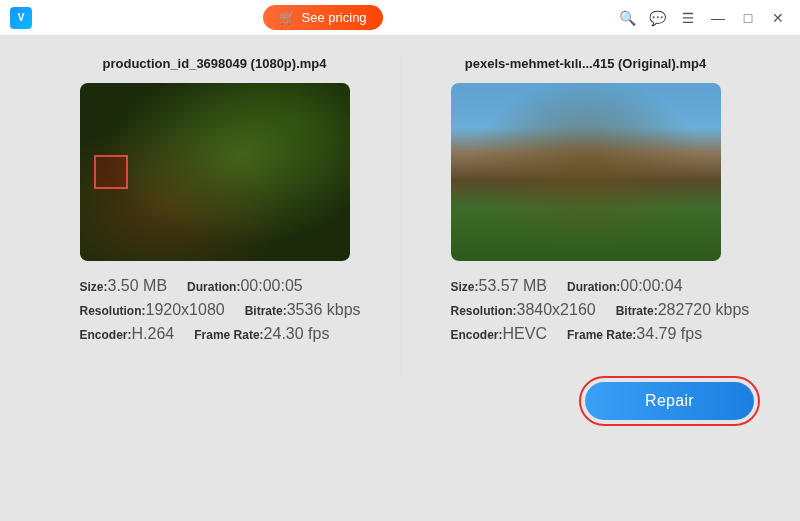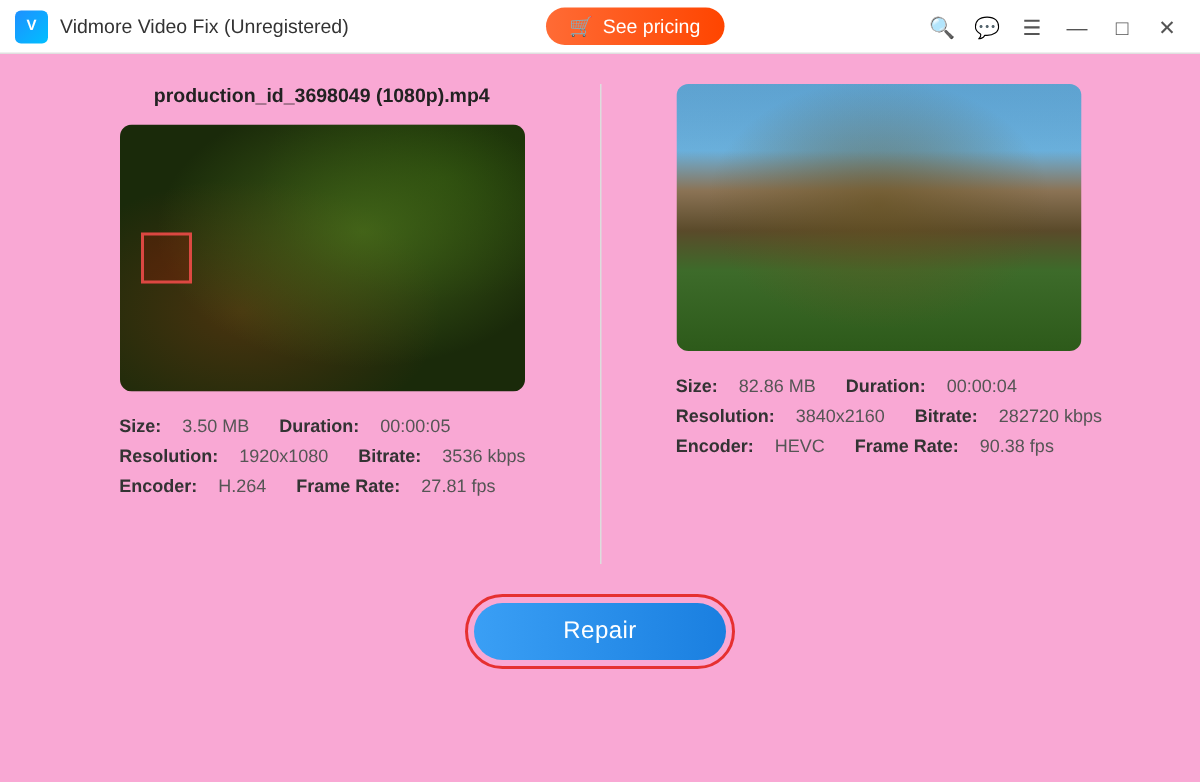--- a/index.html
+++ b/index.html
@@ -79,23 +79,23 @@
       border-radius: 4px;
       font-size: 14px;
       color: #555;
     }
 
     
     .main-content {
       flex: 1;
       display: flex;
       flex-direction: column;
-      align-items: center;
+      align-items: flex-end;
       padding: 20px 40px 20px 40px;
-      background: #f9a8d4;
+      background: #e5e5e5;
     }
 
     .videos-row {
       display: flex;
       align-items: flex-start;
       gap: 0;
       width: 100%;
       justify-content: center;
     }
 
@@ -180,38 +180,37 @@
     .video-info {
       width: 270px;
     }
     .info-row {
       display: flex;
       gap: 20px;
       margin-bottom: 6px;
     }
     .info-item {
       display: flex;
-      gap: 14px;
+      gap: 0;
       align-items: baseline;
     }
     .info-label {
       font-size: 12px;
       font-weight: 700;
       color: #333;
       white-space: nowrap;
     }
     .info-value {
-      font-size: 12px;
+      font-size: 16px;
       color: #555;
       white-space: nowrap;
     }
 
     
     .bottom-area {
-      margin-top: 20px;
       display: flex;
       align-items: center;
       justify-content: center;
     }
     .repair-btn-wrapper {
       border: 2px solid #e63030;
       border-radius: 28px;
       padding: 4px;
     }
     .repair-btn {
@@ -225,21 +224,20 @@
       font-weight: 400;
       letter-spacing: 0.3px;
     }
   </style>
 </head>
 <body>
 
 <div class="titlebar">
   <div class="titlebar-left">
     <div class="app-icon">V</div>
-    <span class="app-title">Vidmore Video Fix (Unregistered)</span>
   </div>
   <div class="titlebar-center">
     <button class="see-pricing-btn">
       <span>🛒</span>
       <span>See pricing</span>
     </button>
   </div>
   <div class="titlebar-controls">
     <button class="titlebar-icon-btn">
       <span>🔍</span>
@@ -291,37 +289,38 @@
             <span class="info-value">3536 kbps</span>
           </div>
         </div>
         <div class="info-row">
           <div class="info-item">
             <span class="info-label">Encoder:</span>
             <span class="info-value">H.264</span>
           </div>
           <div class="info-item">
             <span class="info-label">Frame Rate:</span>
-            <span class="info-value">27.81 fps</span>
+            <span class="info-value">24.30 fps</span>
           </div>
         </div>
       </div>
     </div>
 
     <div class="divider-line"></div>
 
     <div class="video-panel">
+      <div class="video-label">pexels-mehmet-kılı...415 (Original).mp4</div>
       <div class="video-thumbnail">
         <div class="thumb-right"></div>
       </div>
       <div class="video-info">
         <div class="info-row">
           <div class="info-item">
             <span class="info-label">Size:</span>
-            <span class="info-value">82.86 MB</span>
+            <span class="info-value">53.57 MB</span>
           </div>
           <div class="info-item">
             <span class="info-label">Duration:</span>
             <span class="info-value">00:00:04</span>
           </div>
         </div>
         <div class="info-row">
           <div class="info-item">
             <span class="info-label">Resolution:</span>
             <span class="info-value">3840x2160</span>
@@ -331,21 +330,21 @@
             <span class="info-value">282720 kbps</span>
           </div>
         </div>
         <div class="info-row">
           <div class="info-item">
             <span class="info-label">Encoder:</span>
             <span class="info-value">HEVC</span>
           </div>
           <div class="info-item">
             <span class="info-label">Frame Rate:</span>
-            <span class="info-value">90.38 fps</span>
+            <span class="info-value">34.79 fps</span>
           </div>
         </div>
       </div>
     </div>
 
   </div>
 
   <div class="bottom-area">
     <div class="repair-btn-wrapper">
       <button class="repair-btn">Repair</button>

